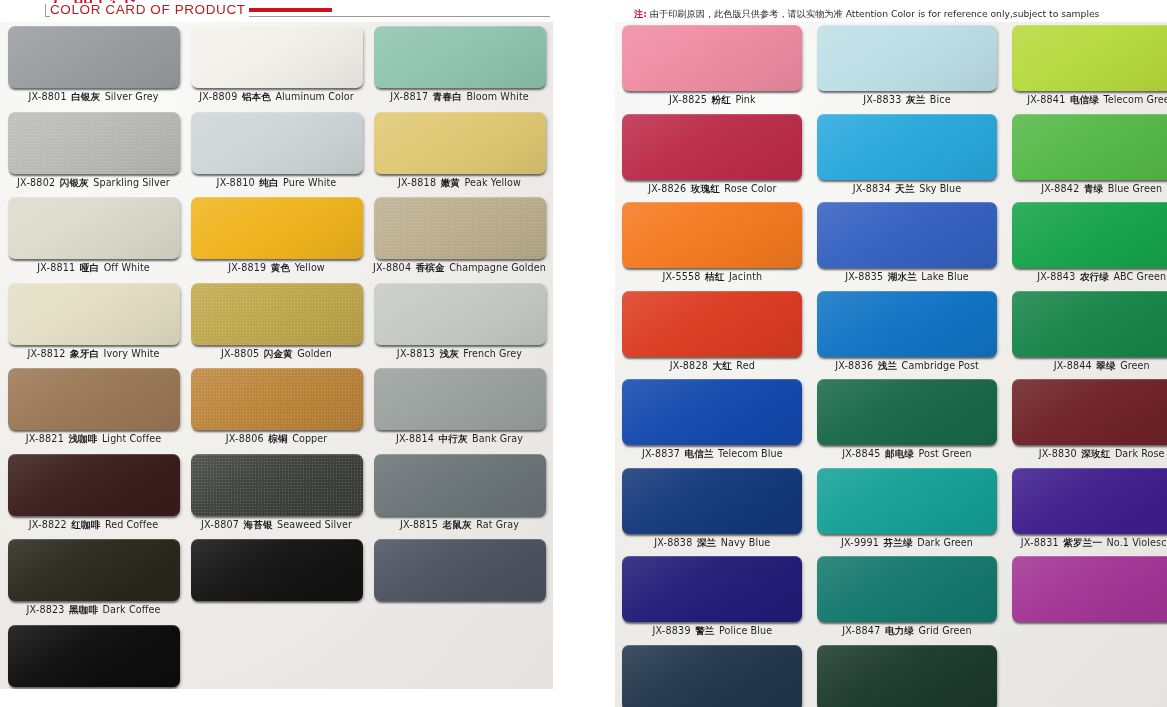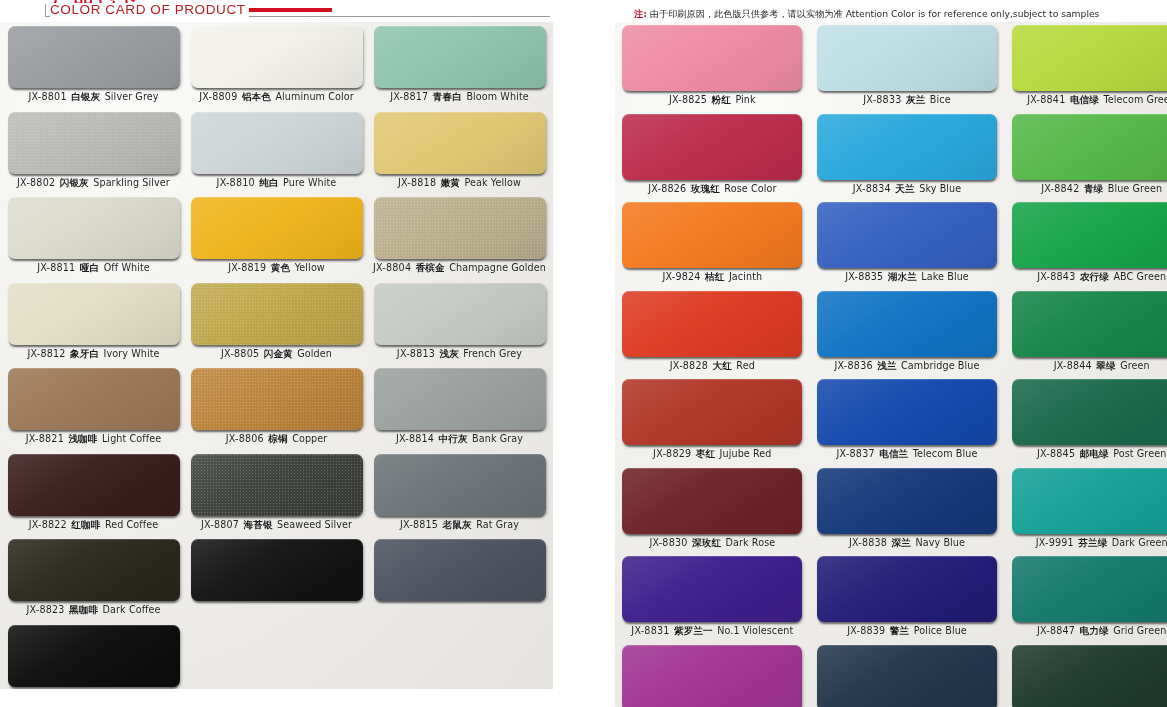--- a/index.html
+++ b/index.html
@@ -298,47 +298,43 @@
         <div class="cell">
           <div class="swatch" style="background: rgb(42, 168, 220);"></div>
           <div class="label"><span class="code">JX-8834</span><span class="cn"> 天兰 </span><span class="en">Sky Blue</span></div>
         </div>
         <div class="cell">
           <div class="swatch" style="background: rgb(85, 184, 72);"></div>
           <div class="label"><span class="code">JX-8842</span><span class="cn"> 青绿 </span><span class="en">Blue Green</span></div>
         </div>
         <div class="cell">
           <div class="swatch" style="background: rgb(244, 122, 32);"></div>
-          <div class="label"><span class="code">JX-9824</span><span class="cn"> 桔红 </span><span class="en">Jacinth</span></div>
+          <div class="label"><span class="code">JX-5558</span><span class="cn"> 桔红 </span><span class="en">Jacinth</span></div>
         </div>
         <div class="cell">
           <div class="swatch" style="background: rgb(52, 97, 192);"></div>
           <div class="label"><span class="code">JX-8835</span><span class="cn"> 湖水兰 </span><span class="en">Lake Blue</span></div>
         </div>
         <div class="cell">
           <div class="swatch" style="background: rgb(22, 163, 74);"></div>
           <div class="label"><span class="code">JX-8843</span><span class="cn"> 农行绿 </span><span class="en">ABC Green</span></div>
         </div>
         <div class="cell">
           <div class="swatch" style="background: rgb(220, 60, 34);"></div>
           <div class="label"><span class="code">JX-8828</span><span class="cn"> 大红 </span><span class="en">Red</span></div>
         </div>
         <div class="cell">
           <div class="swatch" style="background: rgb(17, 116, 196);"></div>
-          <div class="label"><span class="code">JX-8836</span><span class="cn"> 浅兰 </span><span class="en">Cambridge Blue</span></div>
+          <div class="label"><span class="code">JX-8836</span><span class="cn"> 浅兰 </span><span class="en">Cambridge Post</span></div>
         </div>
         <div class="cell">
           <div class="swatch" style="background: rgb(23, 133, 72);"></div>
           <div class="label"><span class="code">JX-8844</span><span class="cn"> 翠绿 </span><span class="en">Green</span></div>
         </div>
         <div class="cell">
-          <div class="swatch" style="background: rgb(176, 54, 38);"></div>
-          <div class="label"><span class="code">JX-8829</span><span class="cn"> 枣红 </span><span class="en">Jujube Red</span></div>
-        </div>
-        <div class="cell">
           <div class="swatch" style="background: rgb(20, 73, 173);"></div>
           <div class="label"><span class="code">JX-8837</span><span class="cn"> 电信兰 </span><span class="en">Telecom Blue</span></div>
         </div>
         <div class="cell">
           <div class="swatch" style="background: rgb(25, 104, 76);"></div>
           <div class="label"><span class="code">JX-8845</span><span class="cn"> 邮电绿 </span><span class="en">Post Green</span></div>
         </div>
         <div class="cell">
           <div class="swatch" style="background: rgb(110, 34, 38);"></div>
           <div class="label"><span class="code">JX-8830</span><span class="cn"> 深玫红 </span><span class="en">Dark Rose</span></div>

